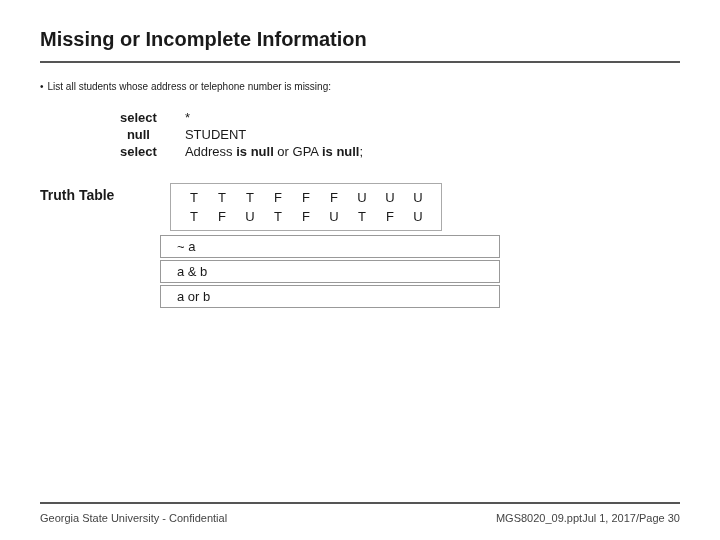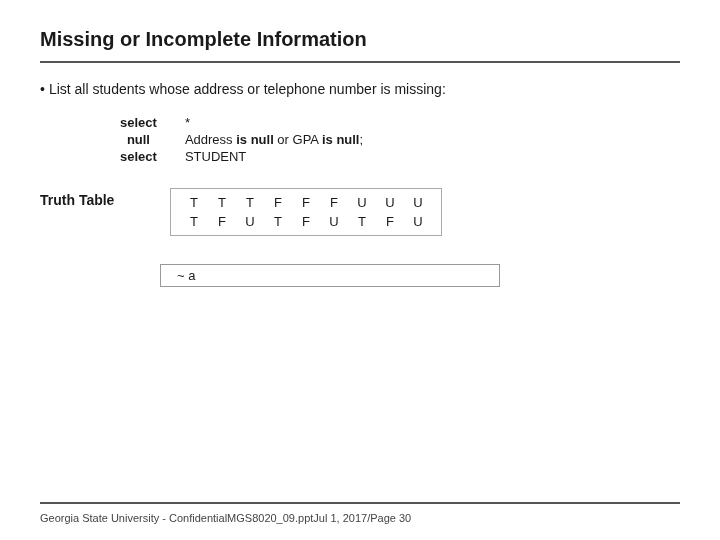--- a/index.html
+++ b/index.html
@@ -24,21 +24,21 @@
       font-weight: bold;
       color: #1a1a1a;
       margin-bottom: 10px;
     }
     .divider {
       border: none;
       border-top: 2px solid #555;
       margin-bottom: 18px;
     }
     .bullet-text {
-      font-size: 14px;
+      font-size: 10px;
       margin-bottom: 18px;
     }
     .bullet-text span.bullet {
       margin-right: 4px;
     }
     .sql-block {
       display: flex;
       flex-direction: row;
       margin-left: 80px;
       margin-bottom: 24px;
@@ -61,21 +61,21 @@
       color: #1a1a1a;
     }
     .sql-values span {
       white-space: nowrap;
     }
     .truth-section {
       display: flex;
       flex-direction: row;
       align-items: flex-start;
       gap: 40px;
-      margin-bottom: 28px;
+      margin-bottom: 4px;
     }
     .truth-label {
       font-size: 14px;
       font-weight: bold;
       min-width: 90px;
       padding-top: 4px;
     }
     .truth-table {
       border: 1px solid #aaa;
       padding: 6px 16px;
@@ -103,21 +103,21 @@
       border: 1px solid #999;
       padding: 3px 16px;
       font-size: 13px;
       width: 340px;
     }
     .footer {
       margin-top: auto;
       border-top: 2px solid #555;
       padding-top: 8px;
       display: flex;
-      justify-content: flex-start;
+      justify-content: space-between;
       font-size: 11px;
       color: #444;
     }
   </style>
 </head>
 <body>
 
 <div class="page">
 
   <div class="title">Missing or Incomplete Information</div>
@@ -128,22 +128,22 @@
   </div>
 
   <div class="sql-block">
     <div class="sql-keywords">
       <span>select</span>
       <span>null</span>
       <span>select</span>
     </div>
     <div class="sql-values">
       <span>*</span>
+      <span>STUDENT</span>
       <span>Address <strong>is null</strong> or GPA <strong>is null</strong>;</span>
-      <span>STUDENT</span>
     </div>
   </div>
 
   <div class="truth-section">
     <div class="truth-label">Truth Table</div>
     <div class="truth-table">
       <div class="truth-row">
         <span>T</span>
         <span>T</span>
         <span>T</span>
@@ -163,20 +163,22 @@
         <span>U</span>
         <span>T</span>
         <span>F</span>
         <span>U</span>
       </div>
     </div>
   </div>
 
   <div class="logic-table">
     <div class="logic-row">~ a</div>
+    <div class="logic-row">a &amp; b</div>
+    <div class="logic-row">a or b</div>
   </div>
 
   <div class="footer">
     <span>Georgia State University - Confidential</span>
     <span>MGS8020_09.pptJul 1, 2017/Page 30</span>
   </div>
 
 </div>
 
 </body></html>

